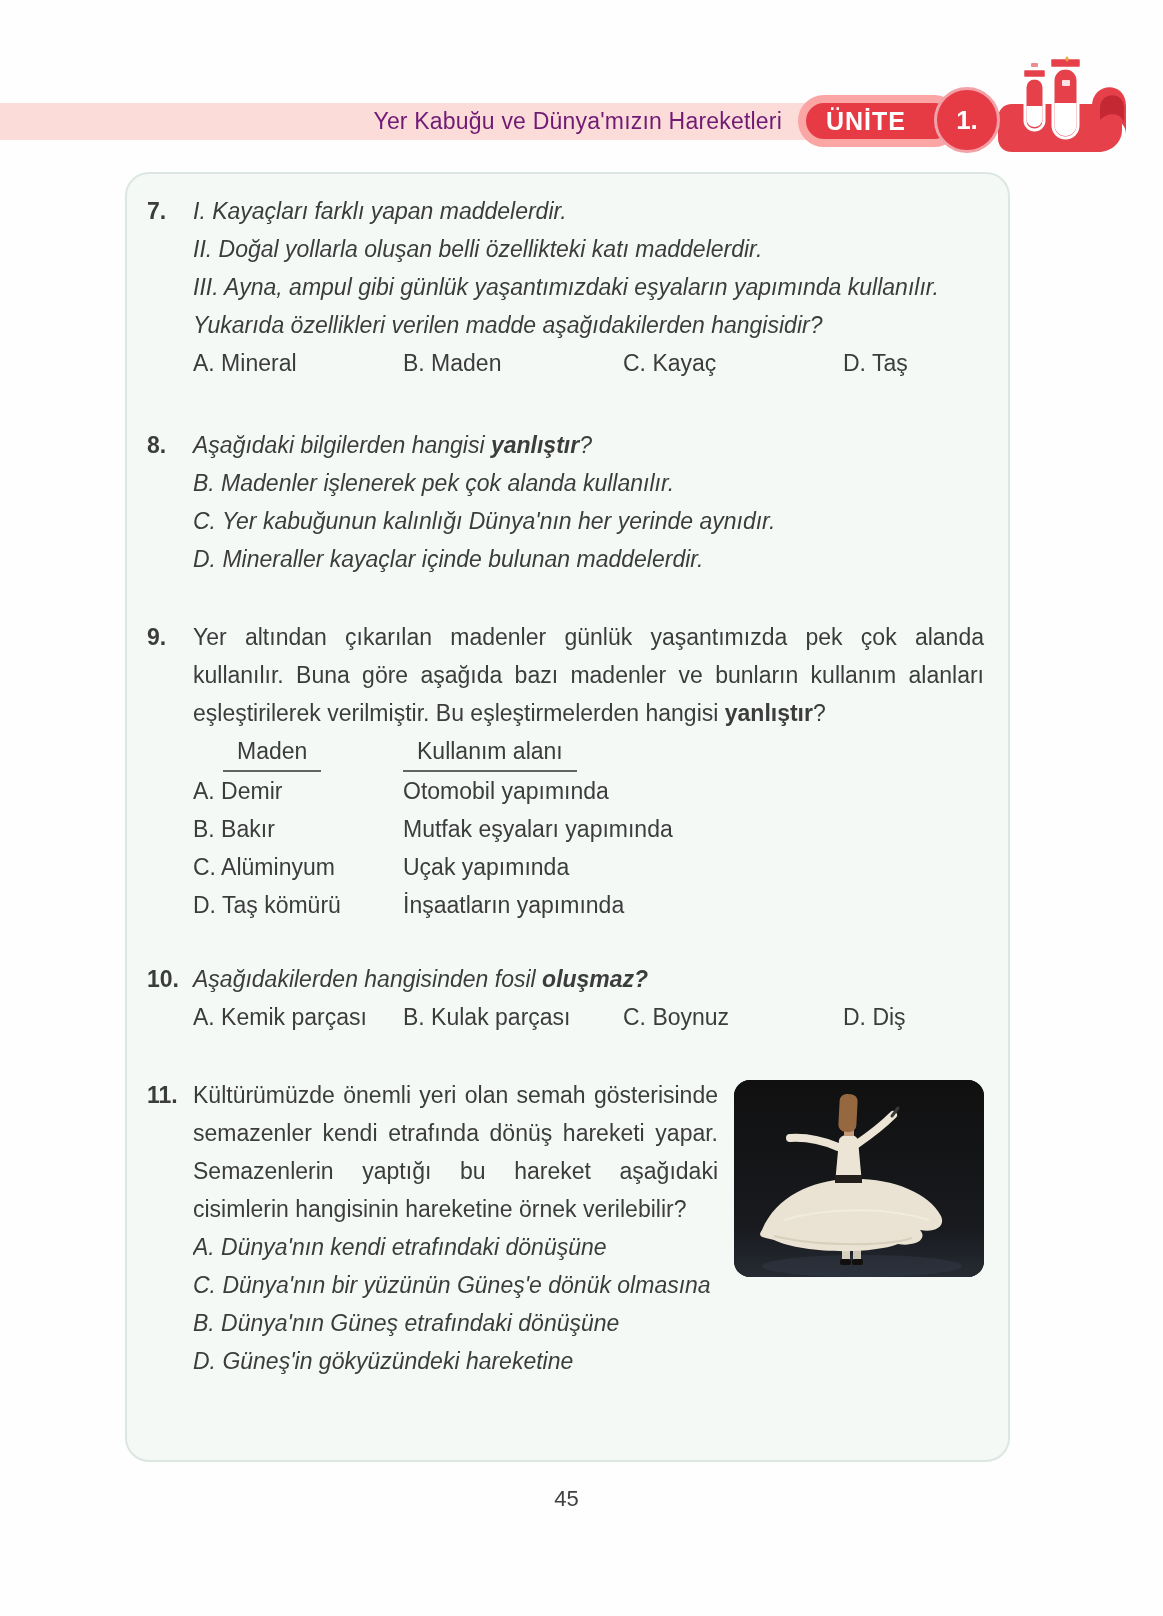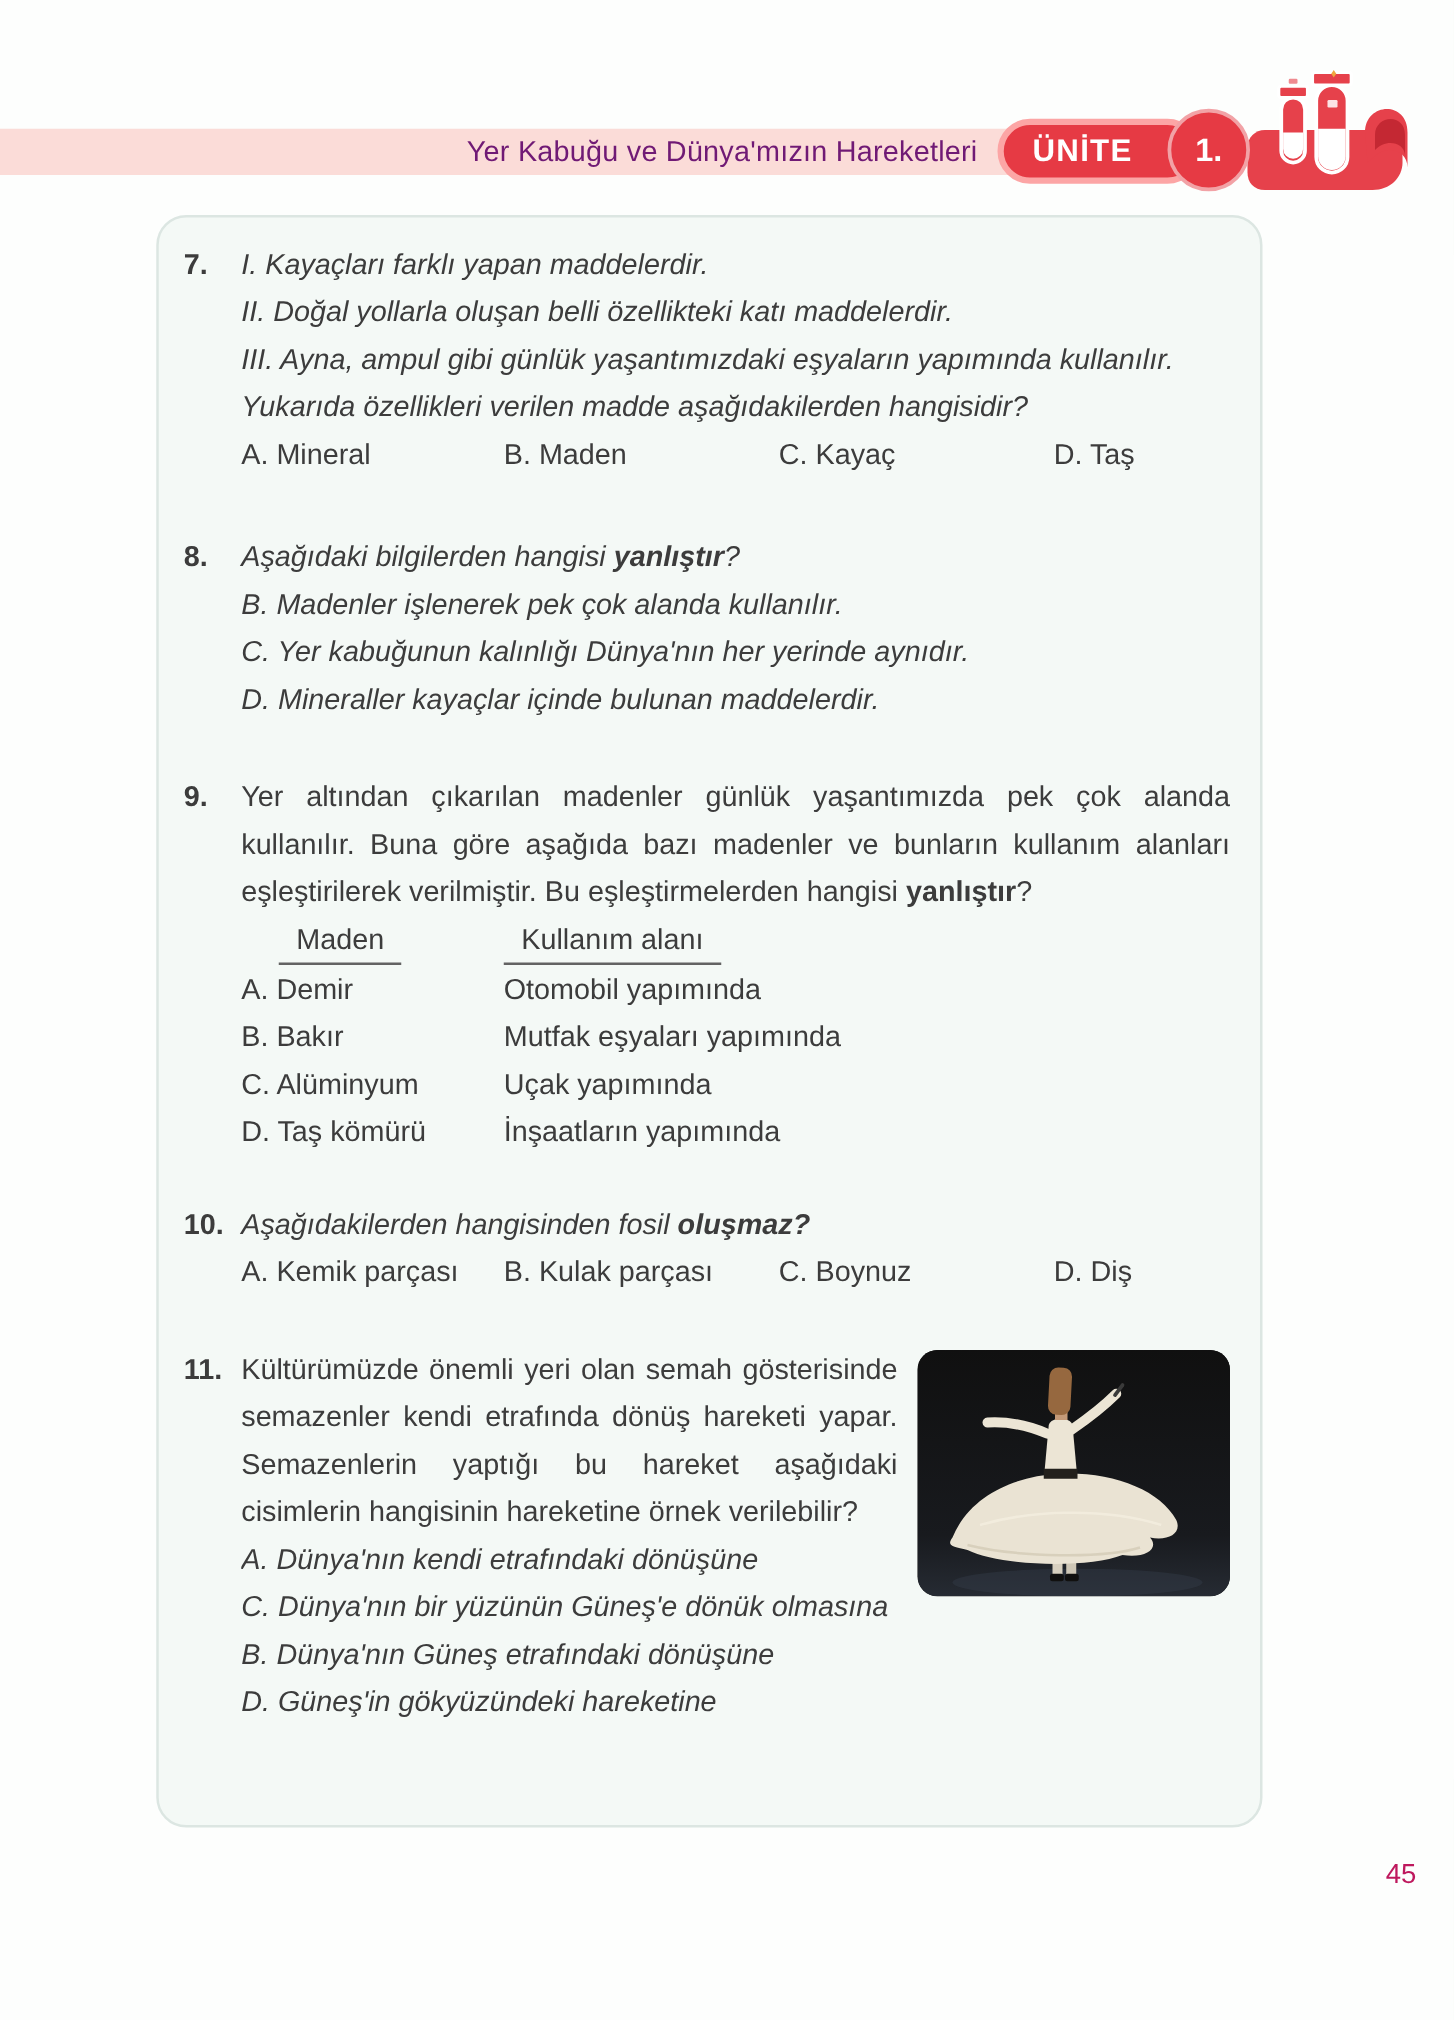--- a/index.html
+++ b/index.html
@@ -15,21 +15,21 @@
   .banner {
     position:absolute; top:103px; left:0; width:908px; height:37px;
     background:#fbdcd8;
     display:flex; align-items:center; justify-content:flex-end;
     padding-right:126px; box-sizing:border-box;
   }
   .banner-title { color:#701a75; font-size:23px; letter-spacing:0.2px; }
 
   .unit-pill {
     position:absolute; top:95px; left:798px; width:162px; height:52px;
-    background:#e63a44; border:5px solid #fca5a5; border-radius:28px;
+    background:#e63a44; border:8px solid #fca5a5; border-radius:28px;
     box-sizing:border-box; color:#ffffff; font-weight:bold; font-size:25px;
     display:flex; align-items:center; justify-content:center;
     padding-right:26px; letter-spacing:1px; z-index:2;
   }
   .unit-circle {
     position:absolute; top:87px; left:934px; width:66px; height:66px;
     border-radius:50%; background:#e63a44; border:3px solid #f2a2a6;
     box-sizing:border-box; color:#ffffff; font-weight:bold; font-size:26px;
     display:flex; align-items:center; justify-content:center; z-index:3;
   }
@@ -57,22 +57,22 @@
   .thead1 { display:inline-block; margin-left:30px; padding:0 14px; border-bottom:2px solid #636363;text-align:right; }
   .thead2 { display:inline-block; padding:0 14px; border-bottom:2px solid #636363; }
 
   .q11body { overflow:hidden; }
   .photo {
     float:right; width:250px; height:197px; margin:4px 0 10px 16px;
     border-radius:16px; overflow:hidden; background:#141414;
   }
 
   .pagenum {
-    position:absolute; top:1486px; left:0; width:1133px; text-align:right;
-    font-size:22px; color:#be185d;
+    position:absolute; top:1486px; left:0; width:1133px; text-align:center;
+    font-size:22px; color:#404040;
   }
   b { font-weight:bold; }
 </style>
 </head>
 <body>
 
 <div class="banner">
   <span class="banner-title">Yer Kabuğu ve Dünya'mızın Hareketleri</span>
 </div>
 

